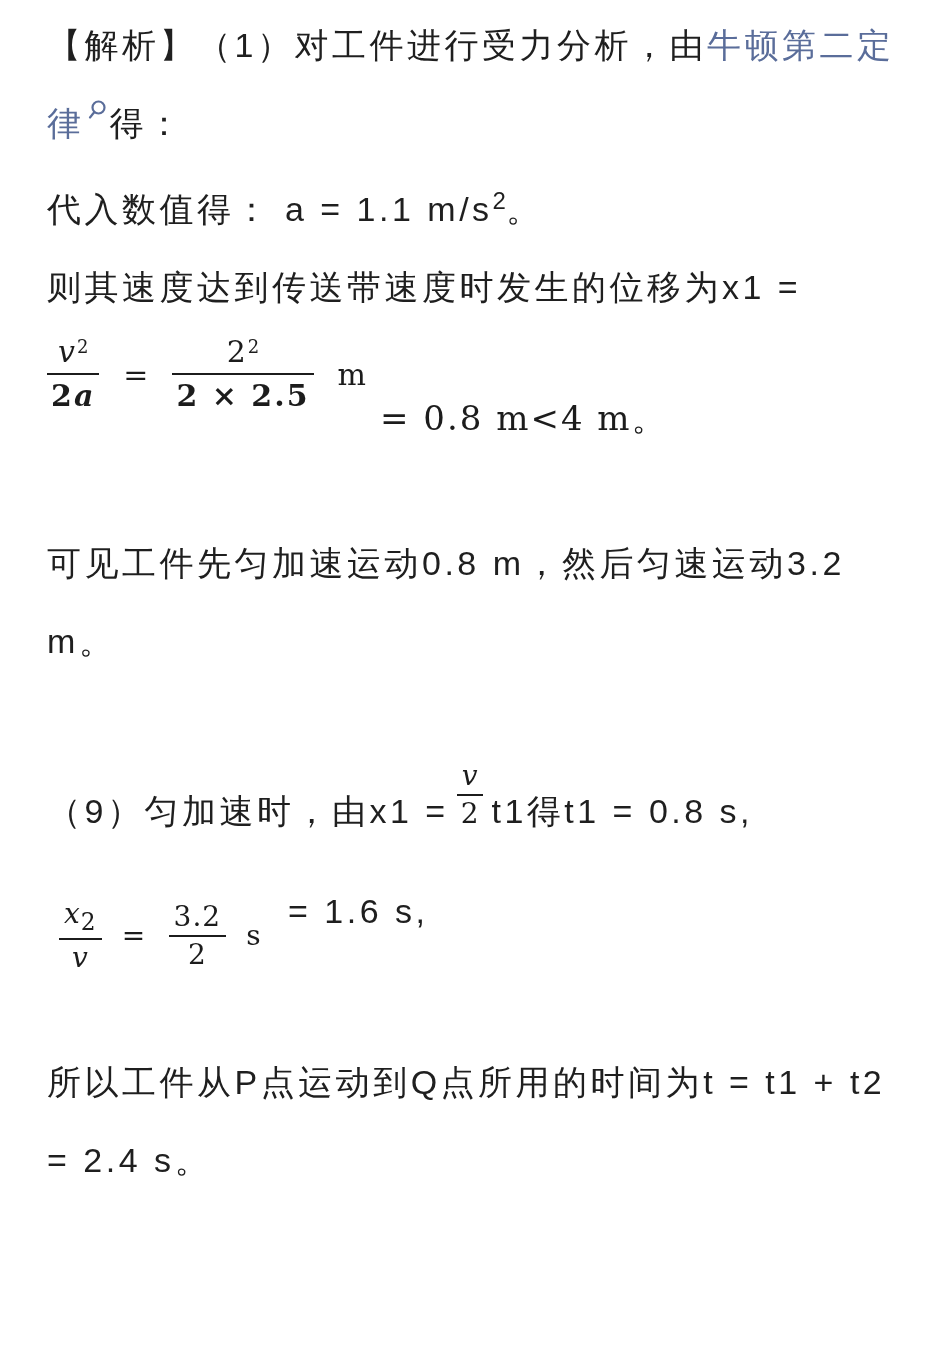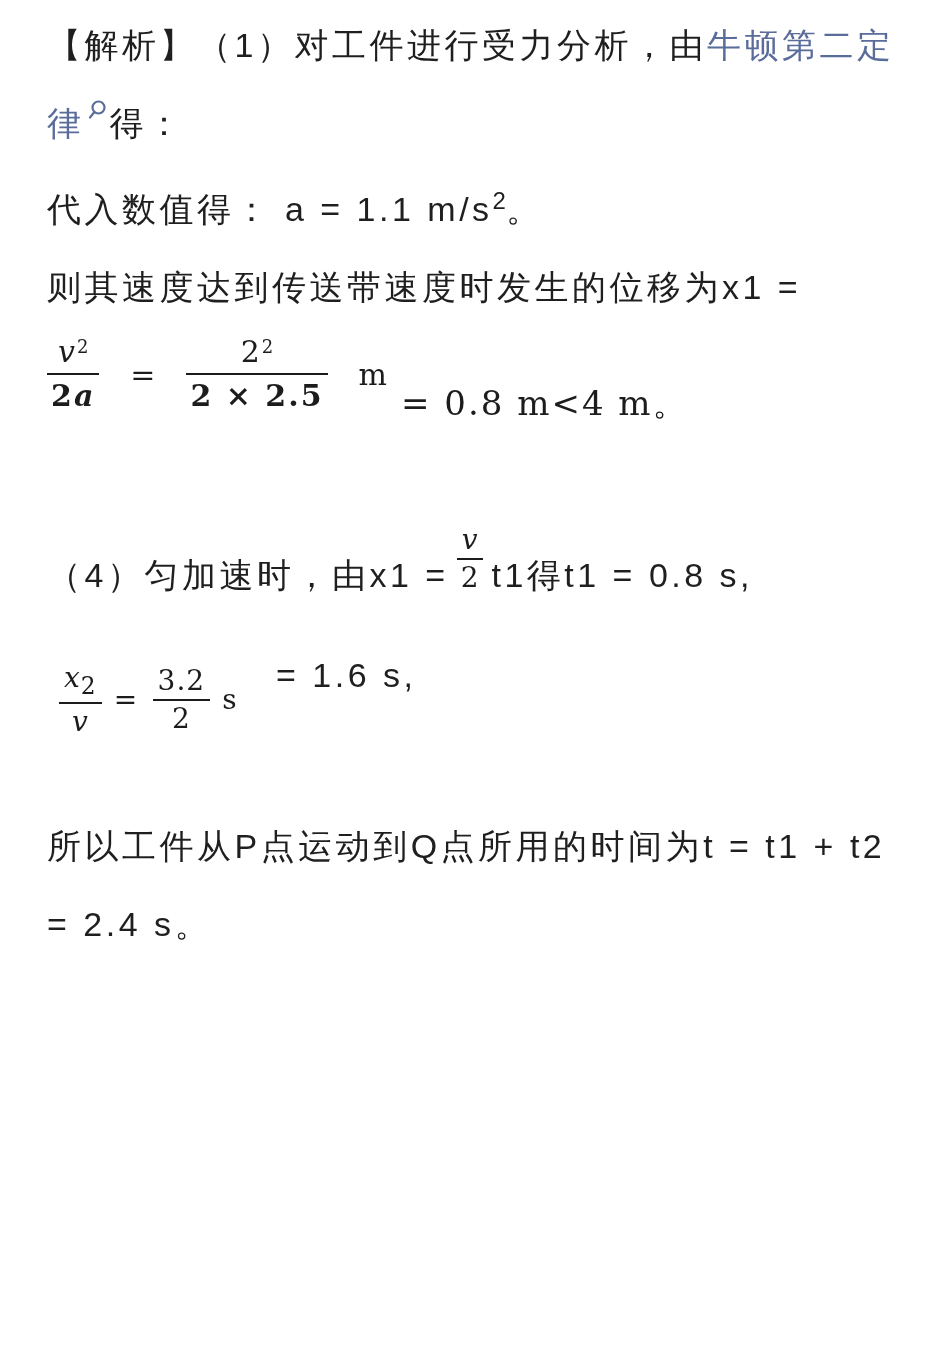--- a/index.html
+++ b/index.html
@@ -31,58 +31,58 @@
 
   
   .math { font-family: "DejaVu Serif", serif; color: #1c1c1c; }
   .mi { font-style: italic; }
 
   .formula-row {
     display: flex;
     align-items: flex-start;
     margin: 8px 0 110px 0;
   }
-  .math-group { display: inline-flex; align-items: center; gap: 31px; }
+  .math-group { display: inline-flex; align-items: center; gap: 24px; }
   .mfrac {
     display: inline-block;
     text-align: center;
     font-size: 30px;
     line-height: 1.2;
     letter-spacing: 2px;
   }
   .mfrac .num { display: block; border-bottom: 2.5px solid #1c1c1c; padding: 0 7px 3px; }
   .mfrac .den { display: block; padding: 3px 4px 0; white-space: nowrap; font-weight: bold; }
   .mfrac sup { font-size: 18px; vertical-align: 9px; letter-spacing: 0; }
   .meq { font-size: 30px; }
   .munit { font-size: 30px; }
   .result-text {
     font-size: 34px;
     line-height: 44px;
     letter-spacing: 2px;
     margin-left: 14px;
     position: relative;
-    top: 47px;
+    top: 62px;
     white-space: nowrap;
   }
 
   
   .mfrac-inline {
     display: inline-block;
     text-align: center;
     font-family: "DejaVu Serif", serif;
     font-size: 28px;
     line-height: 1.15;
     letter-spacing: 1px;
     margin: 0 8px;
   }
   .mfrac-inline .num { display: block; border-bottom: 2px solid #1c1c1c; padding: 0 5px 2px; }
   .mfrac-inline .den { display: block; padding-top: 2px; white-space: nowrap; }
   .math-expr { display: inline-block; margin: 0 12px; vertical-align: baseline; }
-  .math-expr-row { display: flex; align-items: center; gap: 12px; }
-  .result-inline { margin-left: 24px; white-space: nowrap; text-align: right; }
+  .math-expr-row { display: flex; align-items: center; gap: 20px; }
+  .result-inline { margin-left: 12px; white-space: nowrap; text-align: right; }
   .nowrap { white-space: nowrap; }
 
   #p6 { margin-top: 0; }
   #p7 { margin-top: 80px; }
   #p8 { margin-top: 22px; }
   #p9 { margin-top: 68px; }
 </style>
 </head>
 <body>
 
@@ -111,23 +111,24 @@
       <span class="meq">=</span>
       <span class="mfrac">
         <span class="num"><span>2</span><sup>2</sup></span>
         <span class="den">2 × 2.5</span>
       </span>
       <span class="munit">m</span>
     </span>
     <span class="result-text">= 0.8 m&lt;4 m。</span>
   </div>
 
+  <p class="para" id="p6">可见工件先匀加速运动0.8 m，然后匀速运动3.2 m。</p>
 
   <p class="para" id="p7">
-    <span>（4）匀加速时，由x1 =</span><span class="mfrac-inline math">
+    <span>（9）匀加速时，由x1 =</span><span class="mfrac-inline math">
       <span class="num mi">v</span>
       <span class="den">2</span>
     </span><span class="nowrap">t1得t1 = 0.8 s,</span>
   </p>
 
   <p class="para" id="p8">
     <span class="math-expr math">
       <span class="math-expr-row">
         <span class="mfrac-inline" style="margin:0">
           <span class="num"><span class="mi">x</span><sub>2</sub></span>

